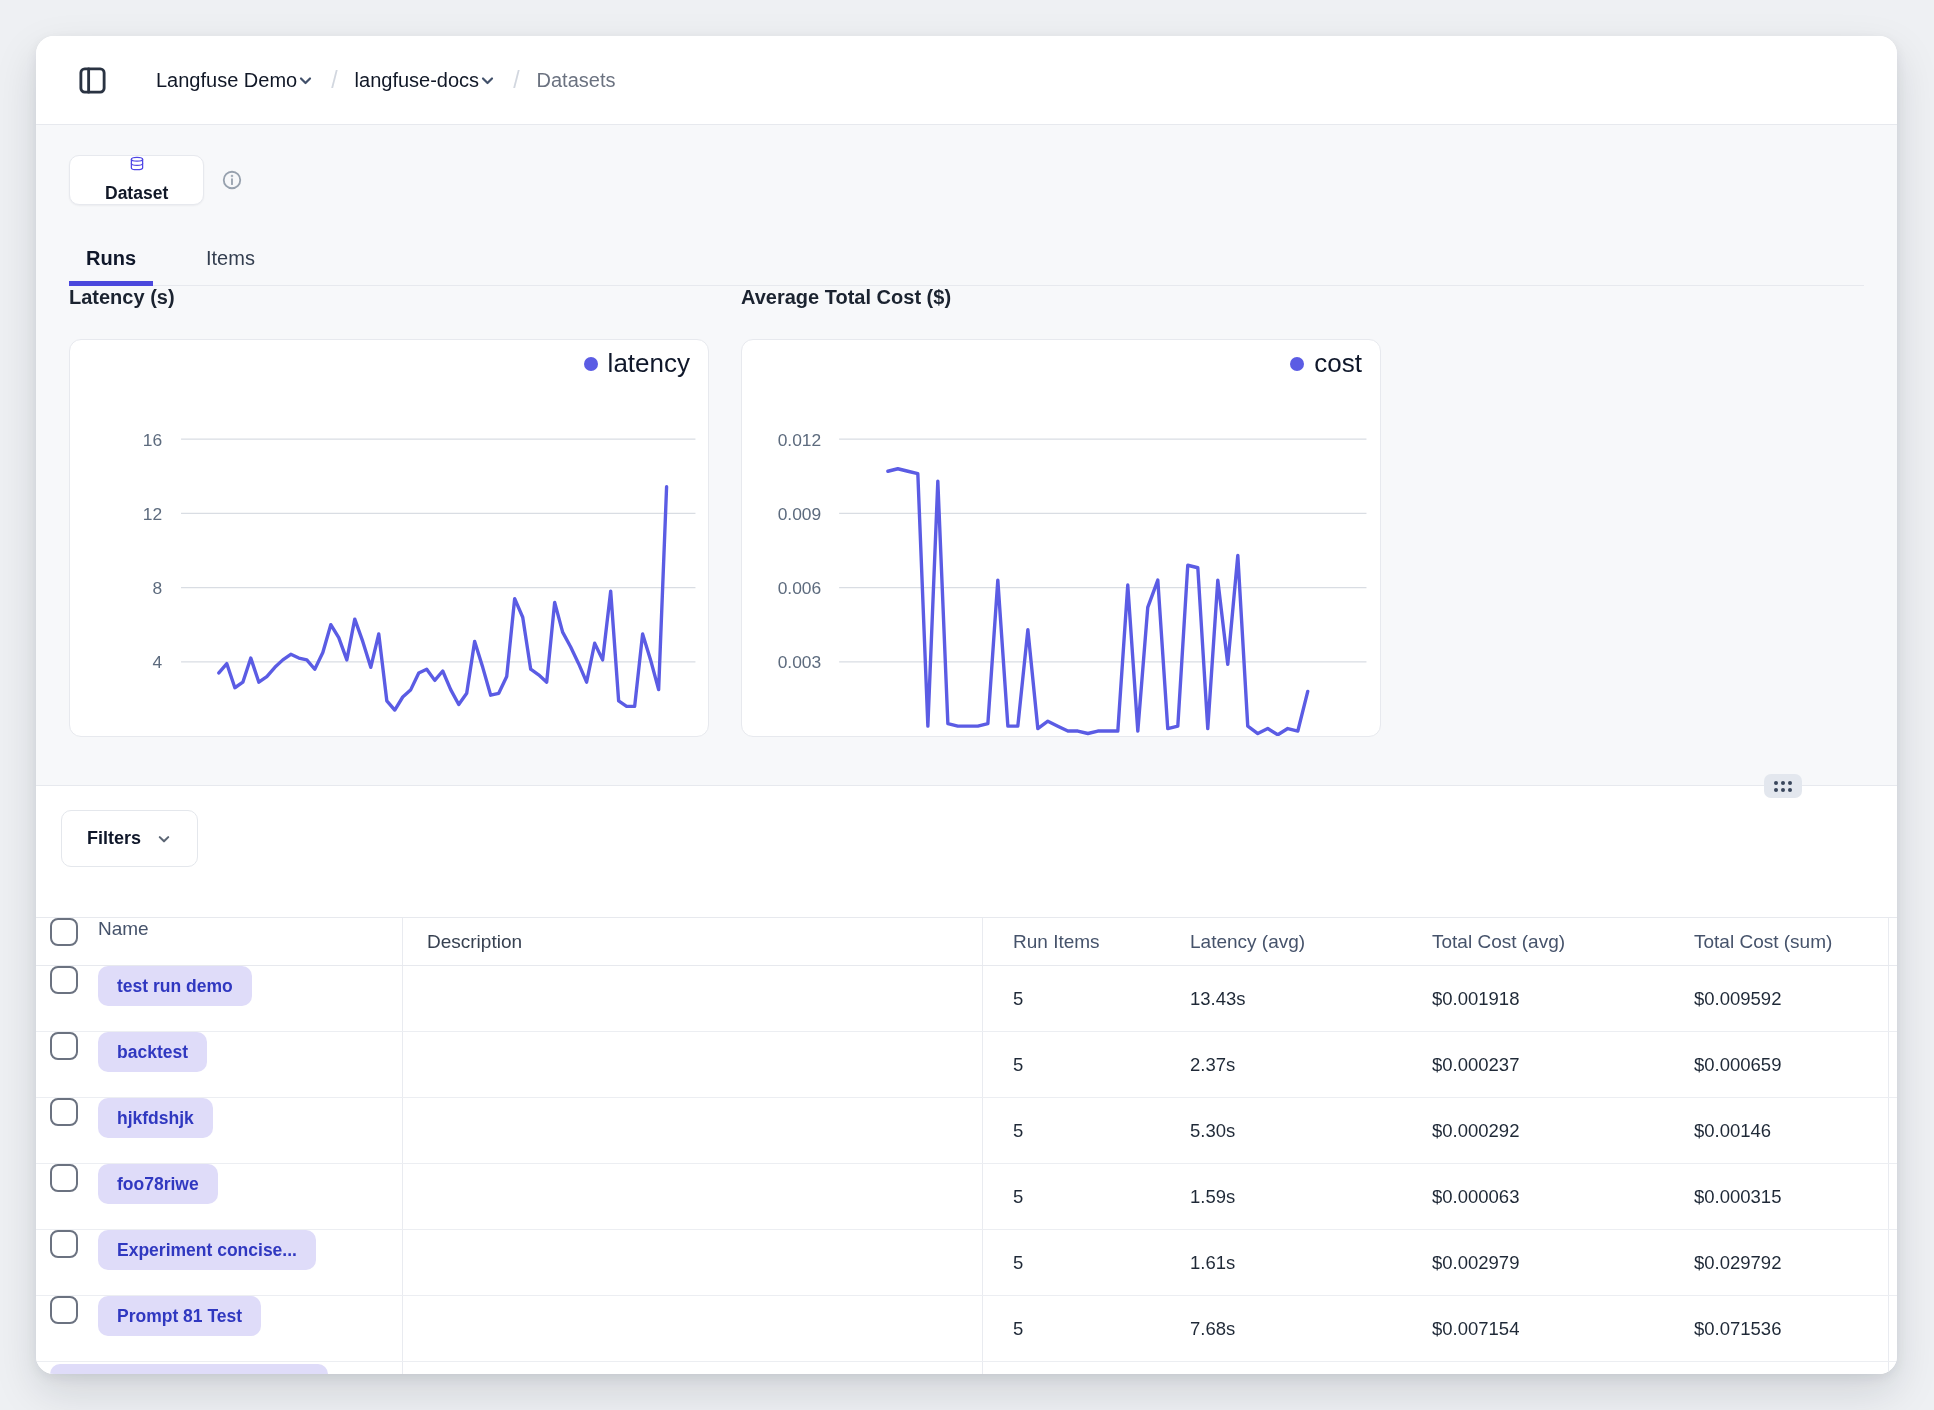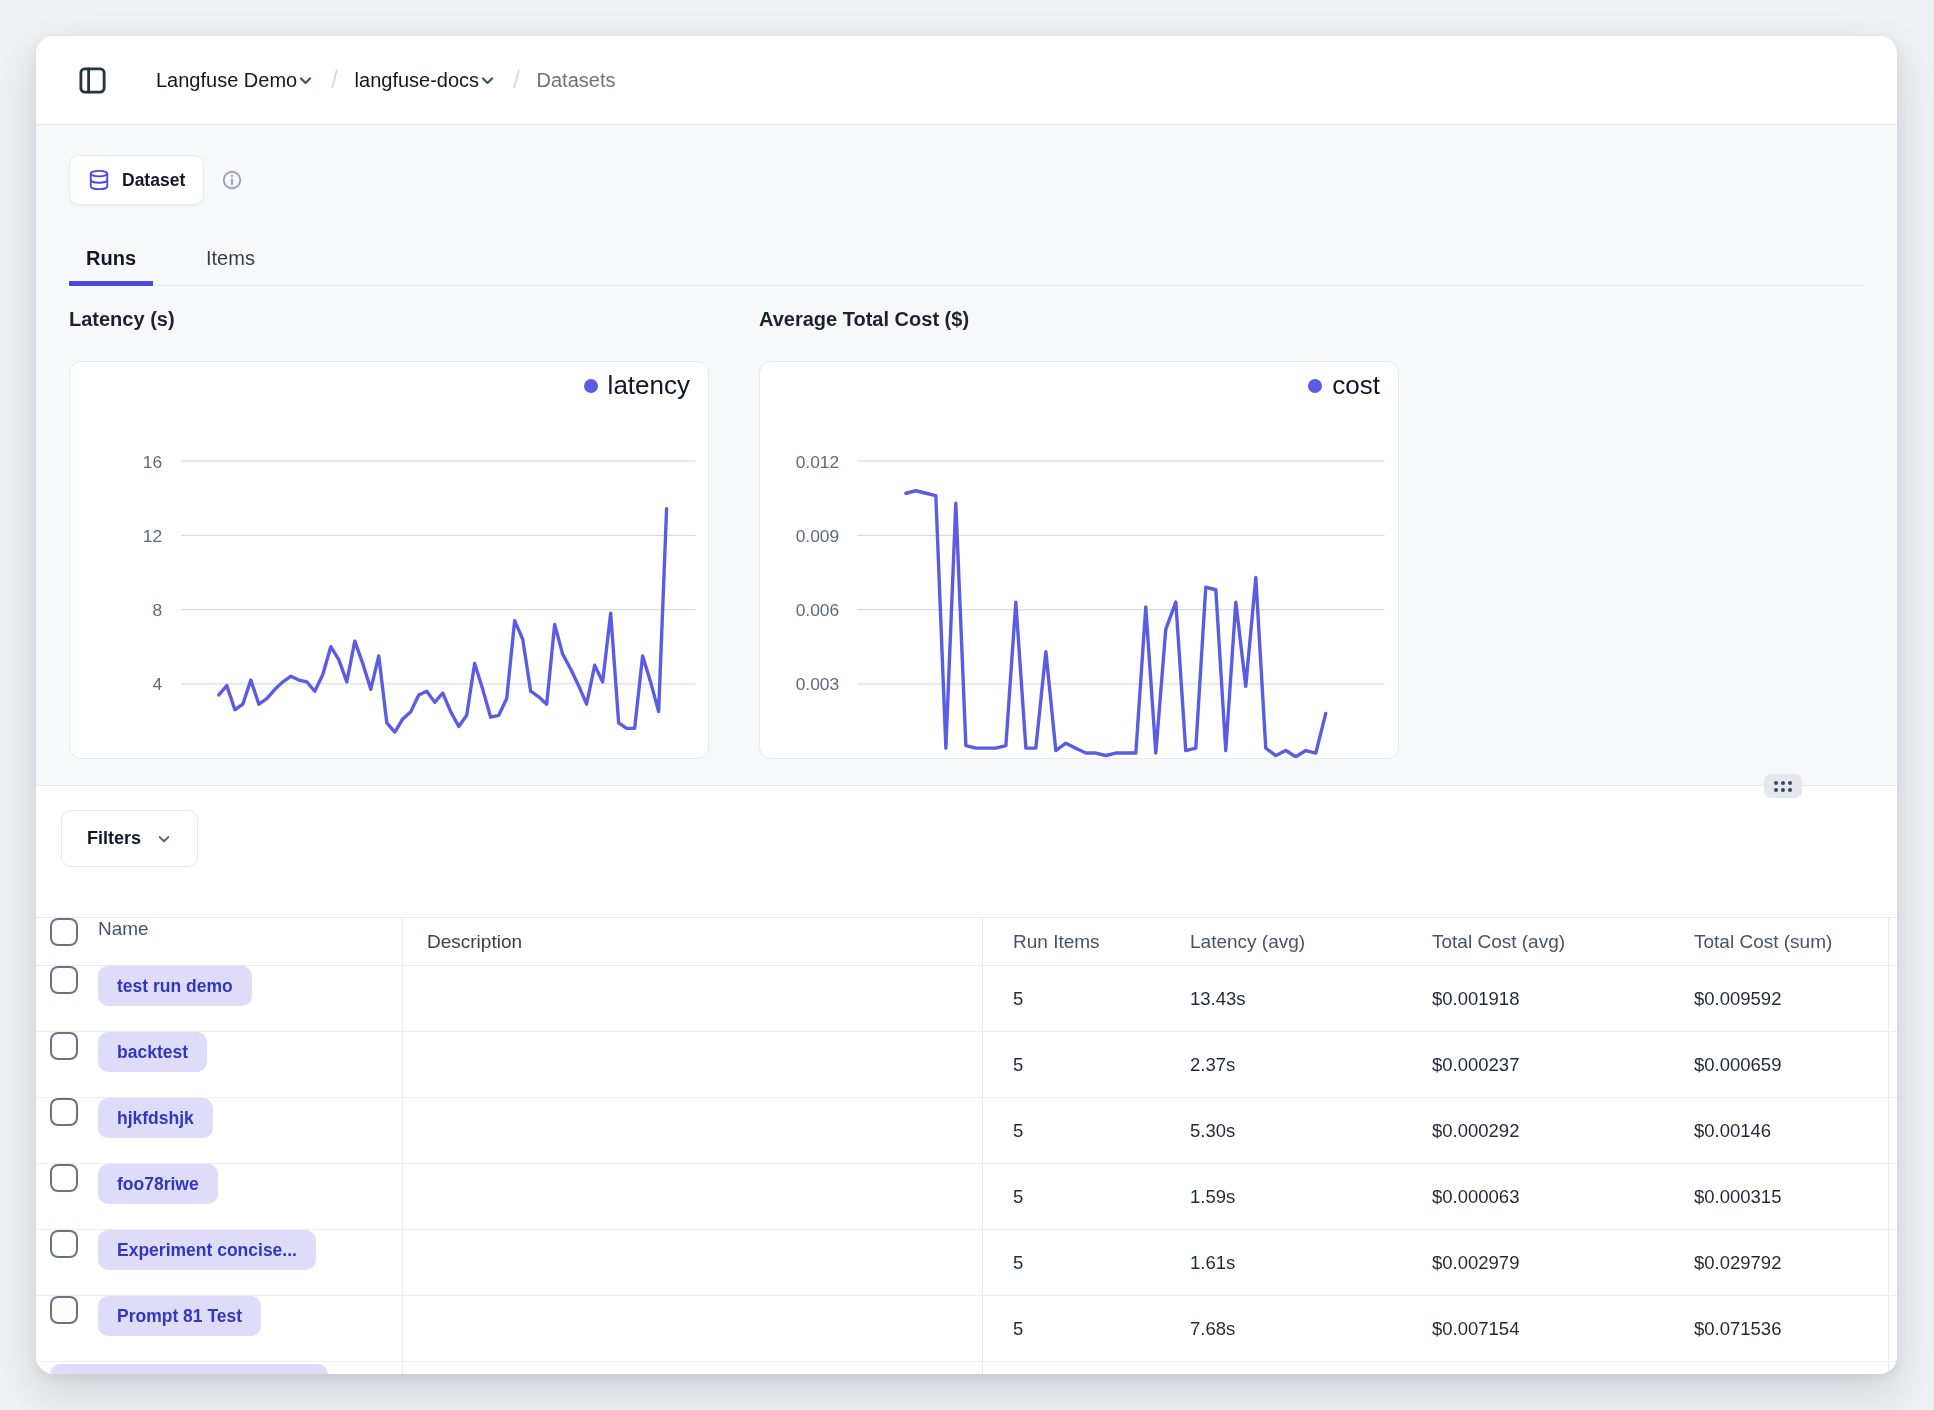--- a/index.html
+++ b/index.html
@@ -29,31 +29,32 @@
   .panel-btn { background:none; border:none; width:40px; height:40px; display:flex; align-items:center; justify-content:center; cursor:pointer; margin-left:2px; }
   .crumbs { display:flex; align-items:center; margin-left:44px; font-size:20px; }
   .crumb { display:flex; align-items:center; font-weight:500; color:#111827; cursor:pointer; background:none; border:none; font-size:20px; font-family:inherit; }
   .crumb.muted { color:#6b7280; cursor:pointer; }
   .slash { color:#d2d7df; font-size:23px; margin:0 17px; font-weight:400; }
   
   .upper { background:#f7f8fa; padding:0 33px; height:660px; flex:0 0 660px; }
   .ds-row { display:flex; align-items:center; gap:19px; padding-top:30px; }
   .ds-badge {
     background:#fff; border:1px solid #e7e9ee; border-radius:10px;
-    height:50px; padding:0 18px; display:flex; align-items:center; gap:12px;
+    height:50px; padding:0 35px; display:flex; align-items:center; gap:12px;
     box-shadow:0 1px 2px rgba(15,23,42,.05);
+    flex-direction:column;
   }
   .ds-badge-label { font-size:17.5px; font-weight:700; color:#111827; }
   .ds-title { font-size:29px; font-weight:700; color:#111827; letter-spacing:-.3px; }
   .info-btn { background:none; border:none; display:flex; align-items:center; cursor:pointer; margin-left:-2px; }
   .tabs { display:flex; gap:36px; margin-top:42px; border-bottom:1px solid #e7e9ee; }
   .tab { position:relative; font-size:20px; padding:0 17px 15px; color:#333e4f; font-weight:500; background:none; border:none; font-family:inherit; cursor:pointer; }
   .tab.active { color:#0f172a; font-weight:600; }
   .tab.active::after { content:""; position:absolute; left:0; right:0; bottom:-1px; height:5px; background:var(--accent); }
-  .charts { display:flex; gap:50px; margin-top:22px; }
+  .charts { display:flex; gap:32px; }
   .ctitle { font-size:20px; font-weight:600; color:#1b2330; margin-bottom:30px; }
   .ccard { position:relative; width:640px; height:398px; background:#fff; border:1px solid #e7e9ee; border-radius:12px; }
   .ccard svg { position:absolute; inset:0; width:100%; height:100%; border-radius:12px; overflow:hidden; }
   .legend { position:absolute; top:8px; right:18px; display:flex; align-items:center; gap:10px; font-size:26px; color:#0f172a; cursor:pointer; }
   .ldot { width:14px; height:14px; border-radius:50%; background:var(--line); }
   
   .sect-divider { position:relative; height:0; border-top:1px solid #e7e9ee; }
   .handle {
     position:absolute; top:-12px; left:1728px; width:38px; height:24px;
     background:#e3e7ee; border-radius:7px; border:none; cursor:row-resize;

